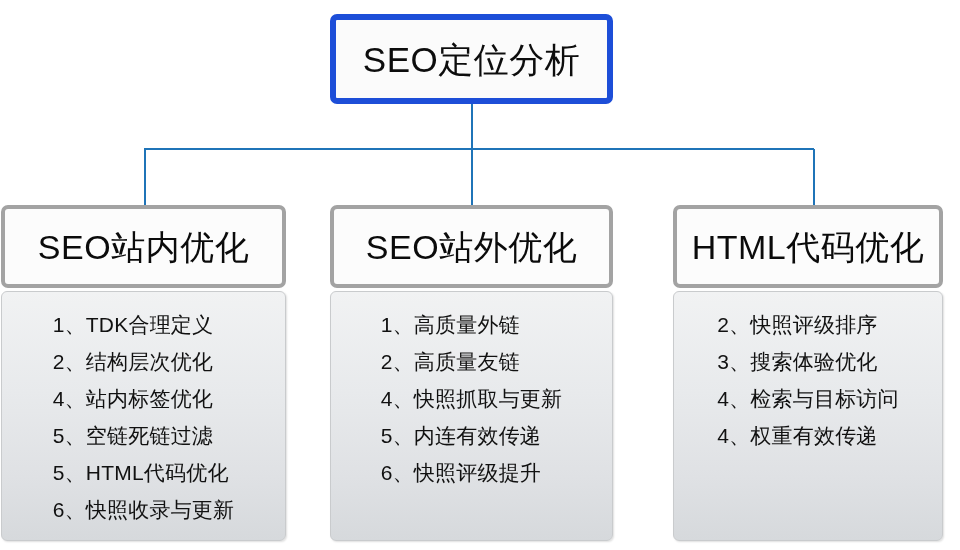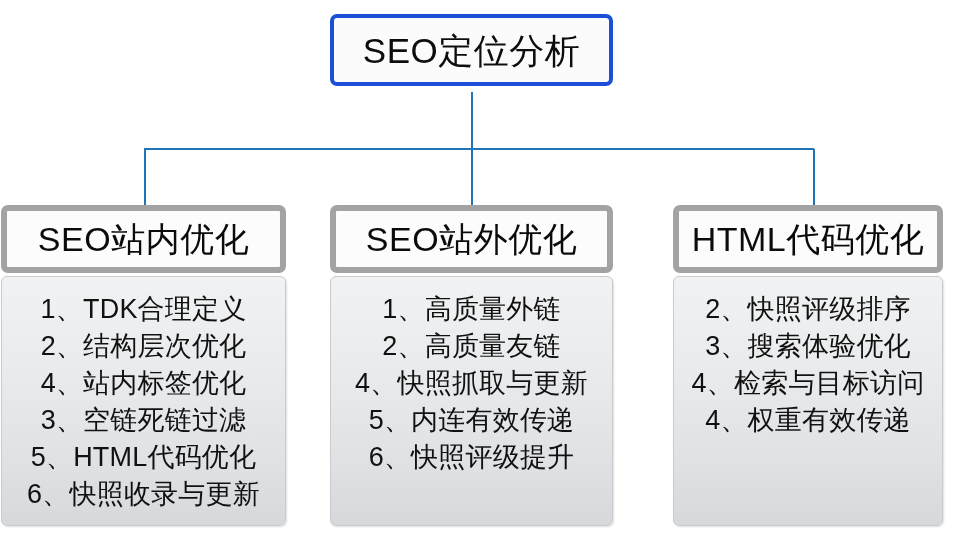--- a/index.html
+++ b/index.html
@@ -31,23 +31,23 @@
     height: 550px;
     pointer-events: none;
   }
 
   
   .root-box {
     position: absolute;
     left: 330px;
     top: 14px;
     width: 283px;
-    height: 72px;
+    height: 90px;
     box-sizing: border-box;
-    border: 4px solid #1d4ed8;
+    border: 6px solid #1d4ed8;
     border-radius: 7px;
     background: #fbfbfb;
     display: flex;
     align-items: center;
     justify-content: center;
   }
   .root-title {
     font-size: 35px;
     line-height: 1;
     letter-spacing: 0.5px;
@@ -59,22 +59,22 @@
   .column {
     position: absolute;
     top: 205px;
   }
   .col-1 { left: 1px;   width: 285px; }
   .col-2 { left: 330px; width: 283px; }
   .col-3 { left: 673px; width: 270px; }
 
   .col-header {
     box-sizing: border-box;
-    height: 68px;
-    border: 6px solid #a3a3a3;
+    height: 83px;
+    border: 4px solid #a3a3a3;
     border-radius: 7px;
     background: #fcfcfc;
     display: flex;
     align-items: center;
     justify-content: center;
   }
   .col-header-title {
     font-size: 34px;
     line-height: 1;
     letter-spacing: 0.5px;
@@ -94,26 +94,25 @@
     display: flex;
     flex-direction: column;
     align-items: center;
   }
   .item-list {
     list-style: none;
     margin: 0;
     padding: 0;
   }
   .item {
-    font-size: 27px;
+    font-size: 21px;
     line-height: 37px;
     color: #111111;
     white-space: nowrap;
     letter-spacing: 0.2px;
-    text-align: center;
   }
 </style>
 </head>
 <body>
 
 <div id="stage">
 
   <svg id="connectors" viewBox="0 0 960 550" width="960" height="550" xmlns="http://www.w3.org/2000/svg">
 
     <line x1="471.5" y1="92" x2="471.5" y2="150" stroke="#1f74b8" stroke-width="2" shape-rendering="crispEdges"></line>
@@ -131,21 +130,21 @@
 
   <div class="column col-1">
     <div class="col-header">
       <span class="col-header-title">SEO站内优化</span>
     </div>
     <div class="col-body">
       <ul class="item-list">
         <li class="item">1、TDK合理定义</li>
         <li class="item">2、结构层次优化</li>
         <li class="item">4、站内标签优化</li>
-        <li class="item">3、空链死链过滤</li>
+        <li class="item">5、空链死链过滤</li>
         <li class="item">5、HTML代码优化</li>
         <li class="item">6、快照收录与更新</li>
       </ul>
     </div>
   </div>
 
   <div class="column col-2">
     <div class="col-header">
       <span class="col-header-title">SEO站外优化</span>
     </div>

